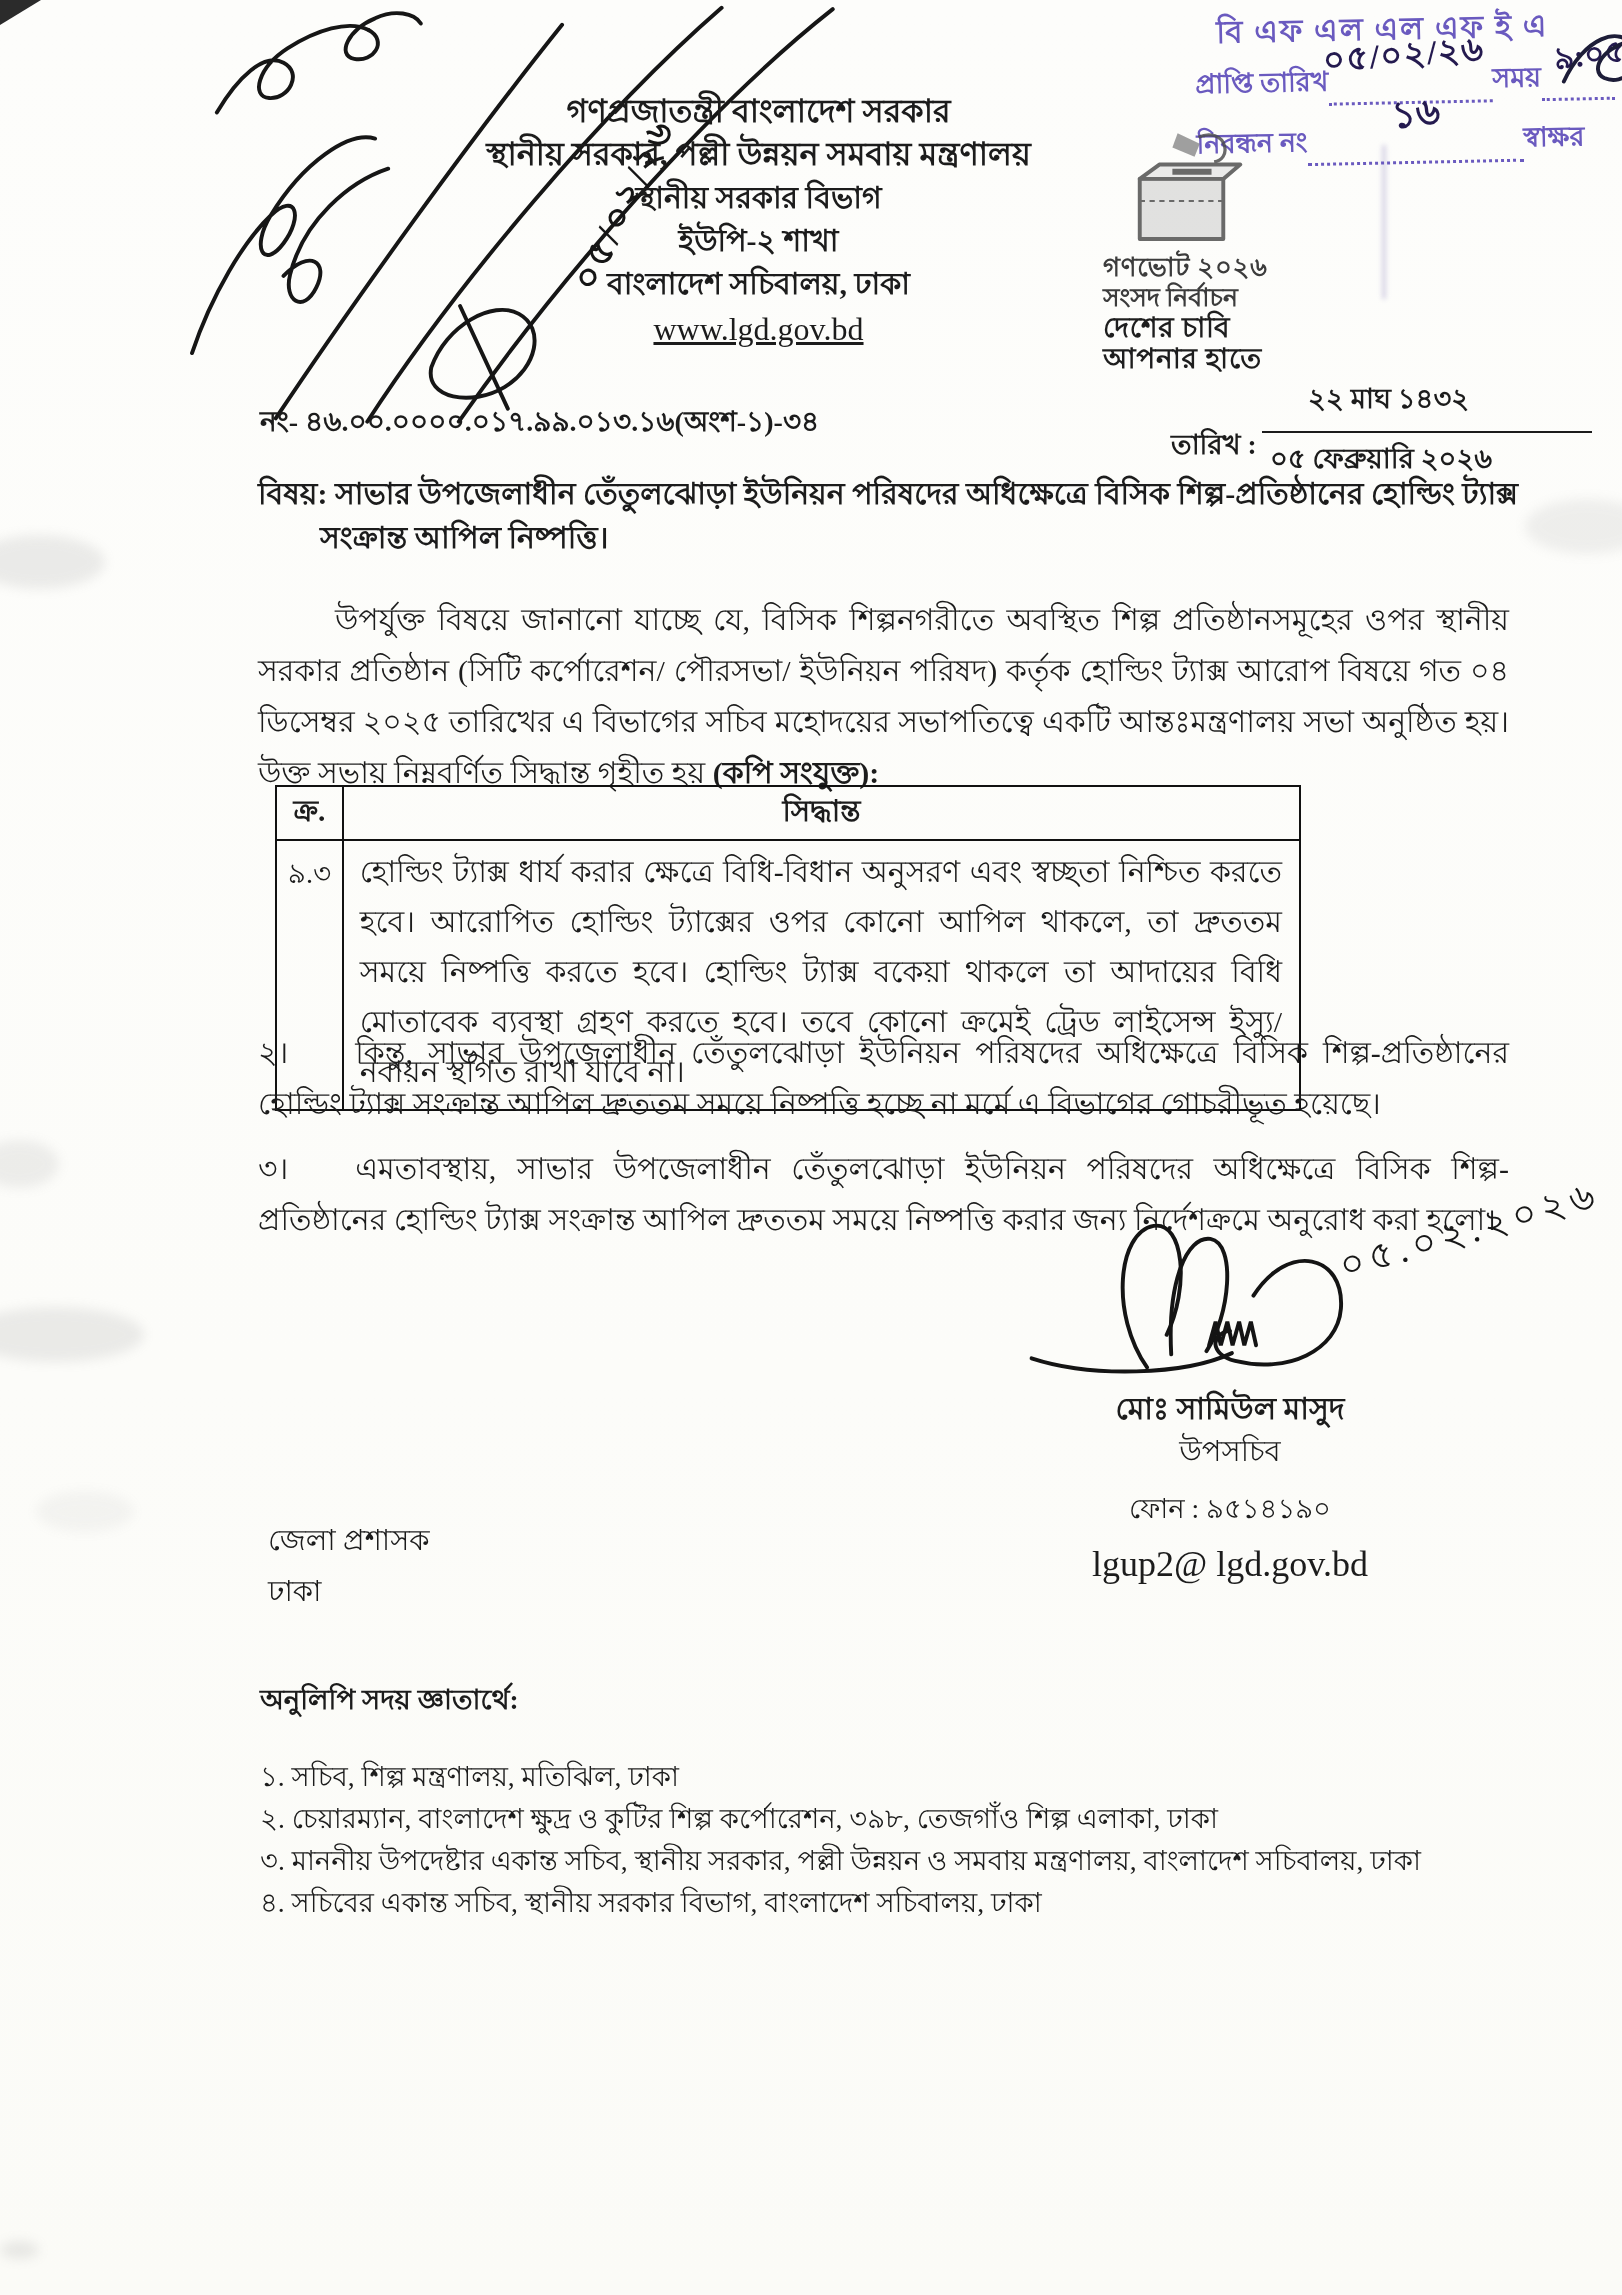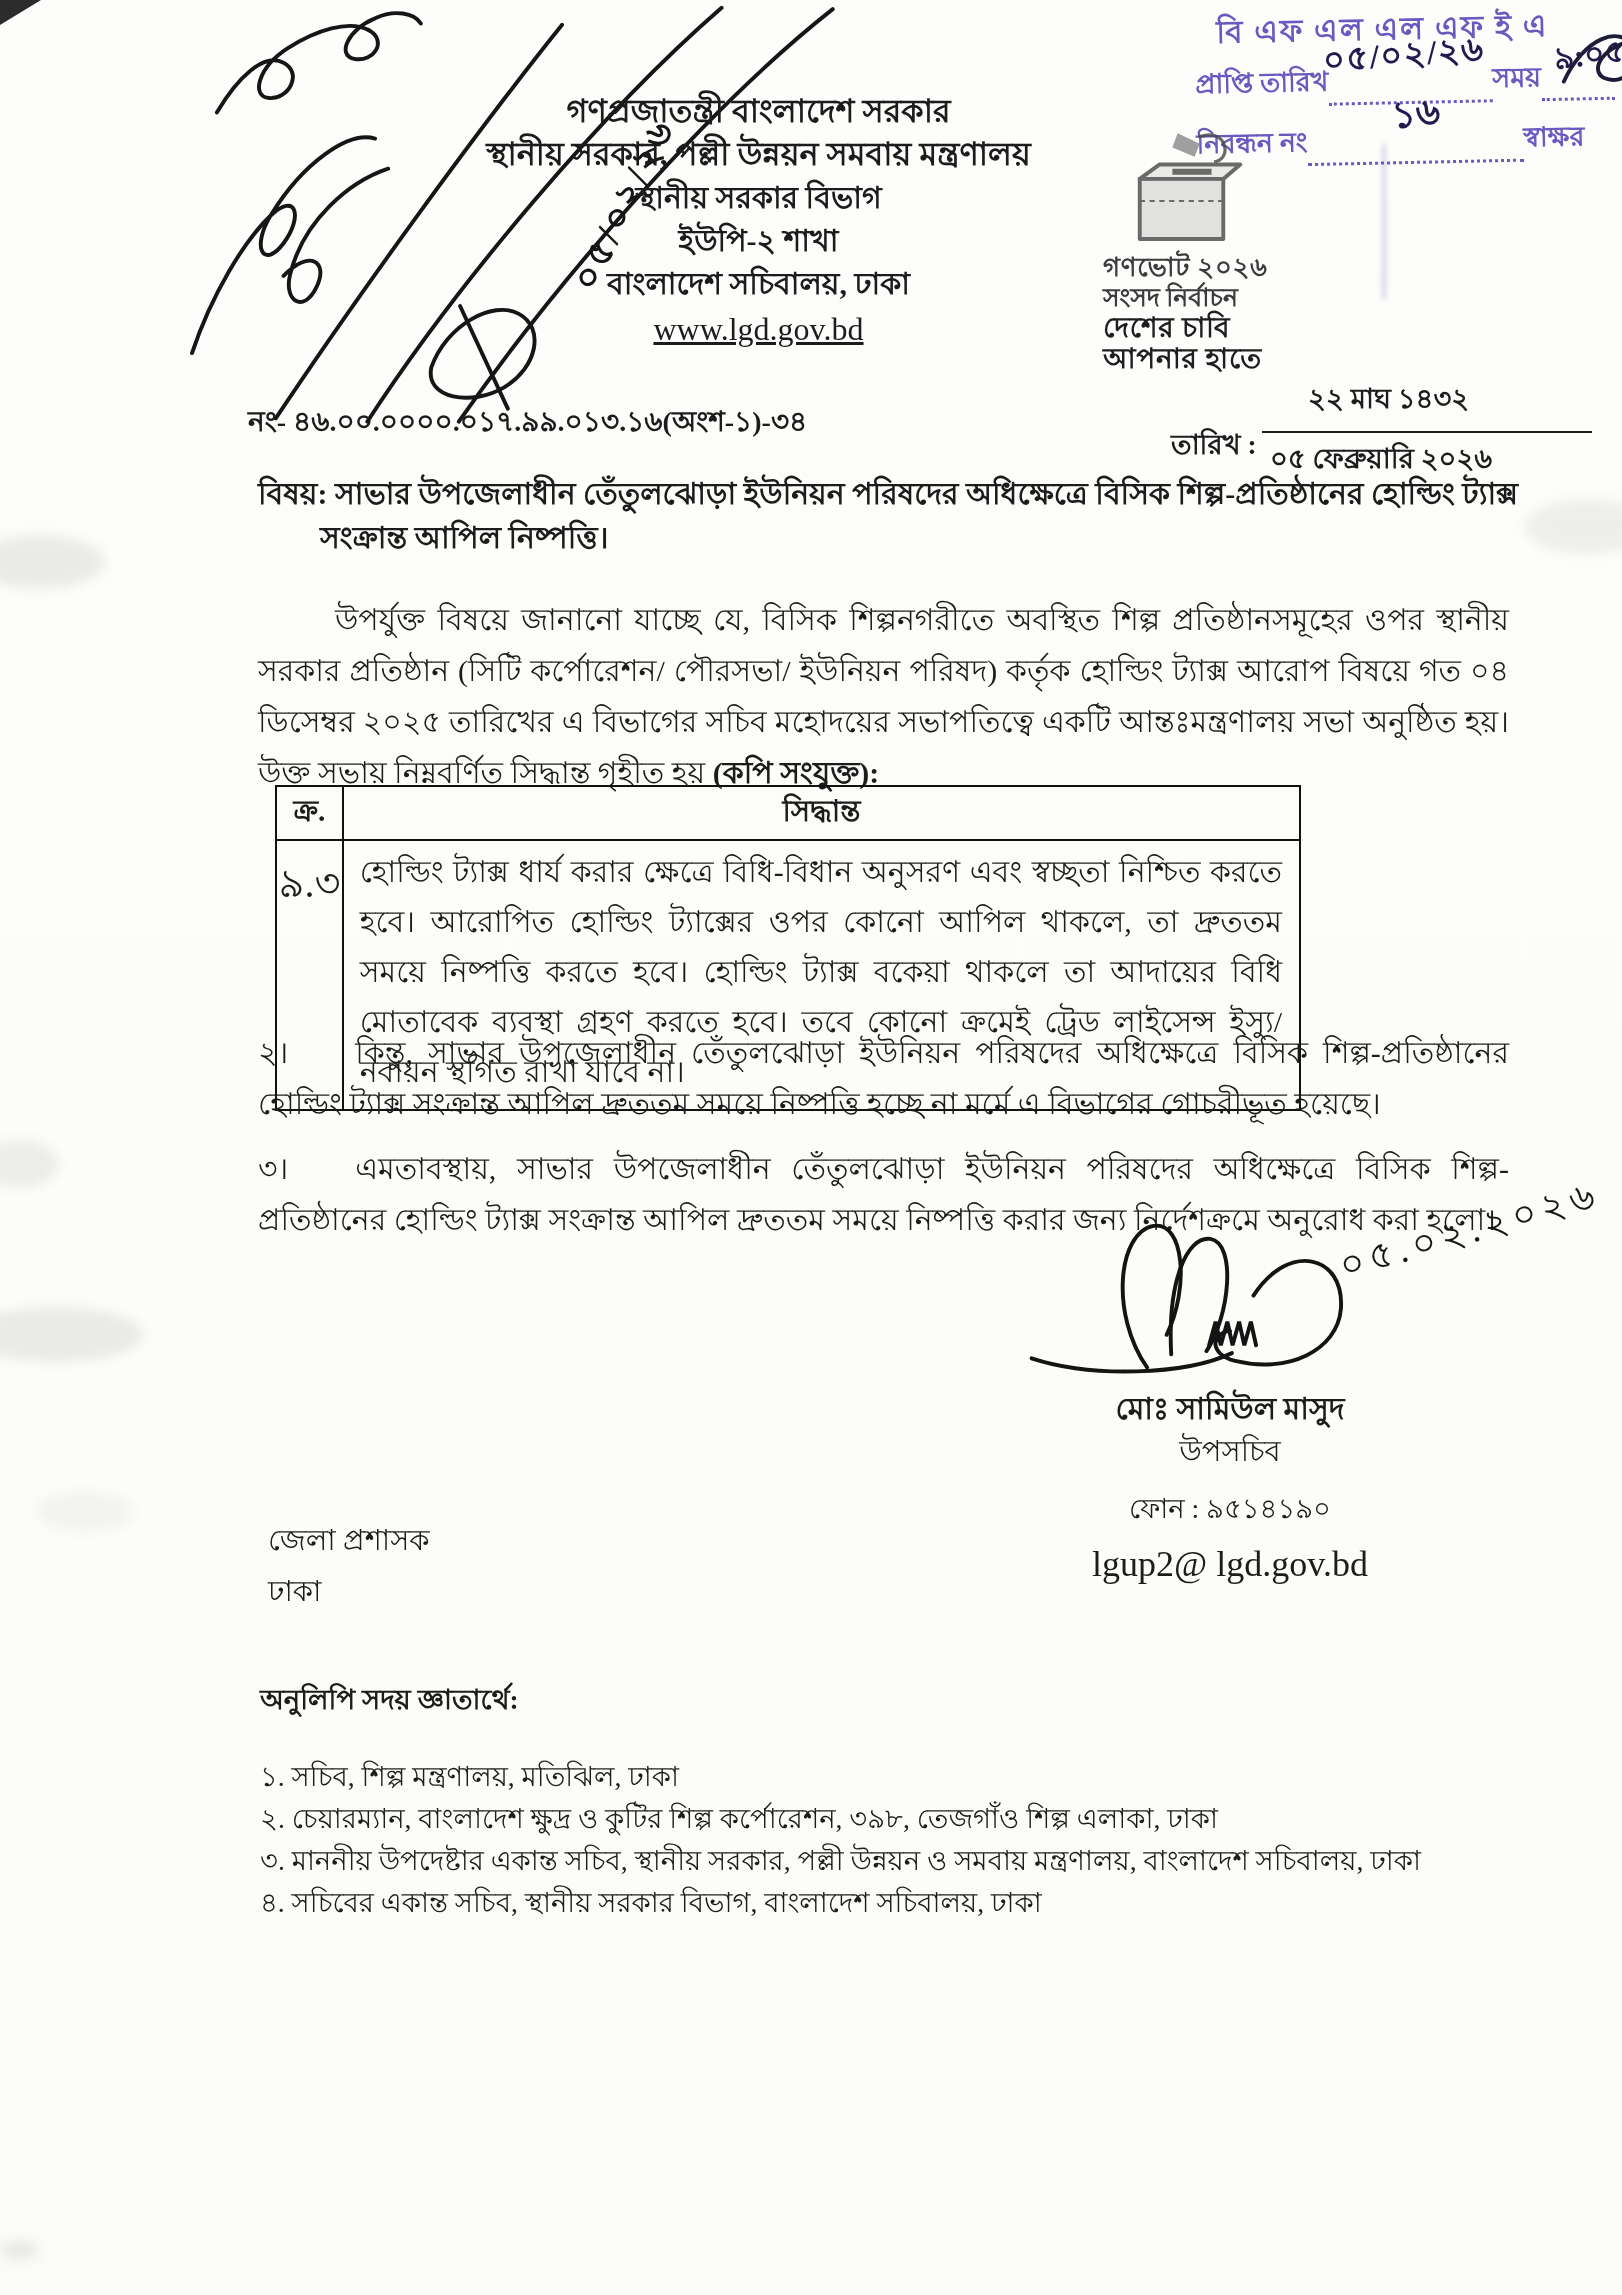--- a/index.html
+++ b/index.html
@@ -38,38 +38,38 @@
   .rs-reg-val{left:196px;top:80px;font-size:37px;transform:rotate(-5deg);}
   .rs-sign-svg{position:absolute;left:363px;top:18.3px;}
   
   .election-stamp{left:1103px;top:128px;width:249px;color:#3c3c3c;}
   .ballot-svg{margin-left:9.2px;opacity:.82;}
   .es-text{margin-top:1.3px;}
   .es1{font-size:26px;font-weight:600;line-height:30px;letter-spacing:0.7px;}
   .es2{font-size:25px;font-weight:600;line-height:29px;}
   .es3,.es4{font-size:28px;font-weight:800;line-height:31px;color:#1e1e1e;letter-spacing:0.7px;}
   
-  .memo-number{left:248px;top:400px;font-size:28px;font-weight:bold;white-space:nowrap;}
+  .memo-number{left:260px;top:400px;font-size:28px;font-weight:bold;white-space:nowrap;}
   .date-label{left:1171px;top:424px;font-size:27.5px;font-weight:600;}
   .date-stack{left:1262px;top:378px;width:330px;font-size:27.5px;font-weight:600;}
   .date-stack .d1{padding:0 0 6.5px 46px;border-bottom:2.6px solid #1c1c1c;white-space:nowrap;}
   .date-stack .d2{padding:5.2px 0 0 7.9px;white-space:nowrap;}
   
   .subject{left:258px;top:472px;width:1260px;font-size:30px;font-weight:bold;line-height:44px;padding-left:62px;text-indent:-62px;}
   
   .para{left:258px;width:1251px;font-size:30px;line-height:51px;text-align:justify;margin:0;}
   .para1{top:594px;text-indent:77px;}
   .para2{top:1027px;}
   .para3{top:1143px;}
   .tab{display:inline-block;width:67px;}
   
   .decision-table{left:275px;top:785px;width:1026px;border-collapse:collapse;}
   .decision-table th,.decision-table td{border:2px solid #111;}
   .decision-table th{font-size:29.4px;font-weight:600;height:38px;text-align:center;padding:1.3px 5.2px;}
-  .decision-table td.no-cell{width:63px;text-align:center;vertical-align:top;font-size:40px;padding-top:11.8px;margin-top:10px;}
+  .decision-table td.no-cell{width:63px;text-align:center;vertical-align:top;font-size:28px;padding-top:11.8px;margin-top:10px;}
   .decision-table td.dec-cell{font-size:30px;line-height:50px;text-align:justify;padding:6.5px 17px 11.8px 15.7px;}
   
   .sig-svg{left:1013px;top:1203px;}
   .sig-date{left:1332px;top:1238px;font-size:38px;letter-spacing:5.2px;transform:rotate(-16deg);transform-origin:left top;color:#171717;white-space:nowrap;}
   .sig-block{left:1001px;top:1387px;width:458px;text-align:center;}
   .sig-name{font-size:30px;font-weight:600;line-height:44px;}
   .sig-desig{font-size:29px;line-height:41px;}
   .sig-phone{font-size:27.5px;line-height:38px;margin-top:18.3px;}
   .sig-email{font-size:36px;line-height:42px;margin-top:14.4px;font-family:"Liberation Serif",serif;}
   

